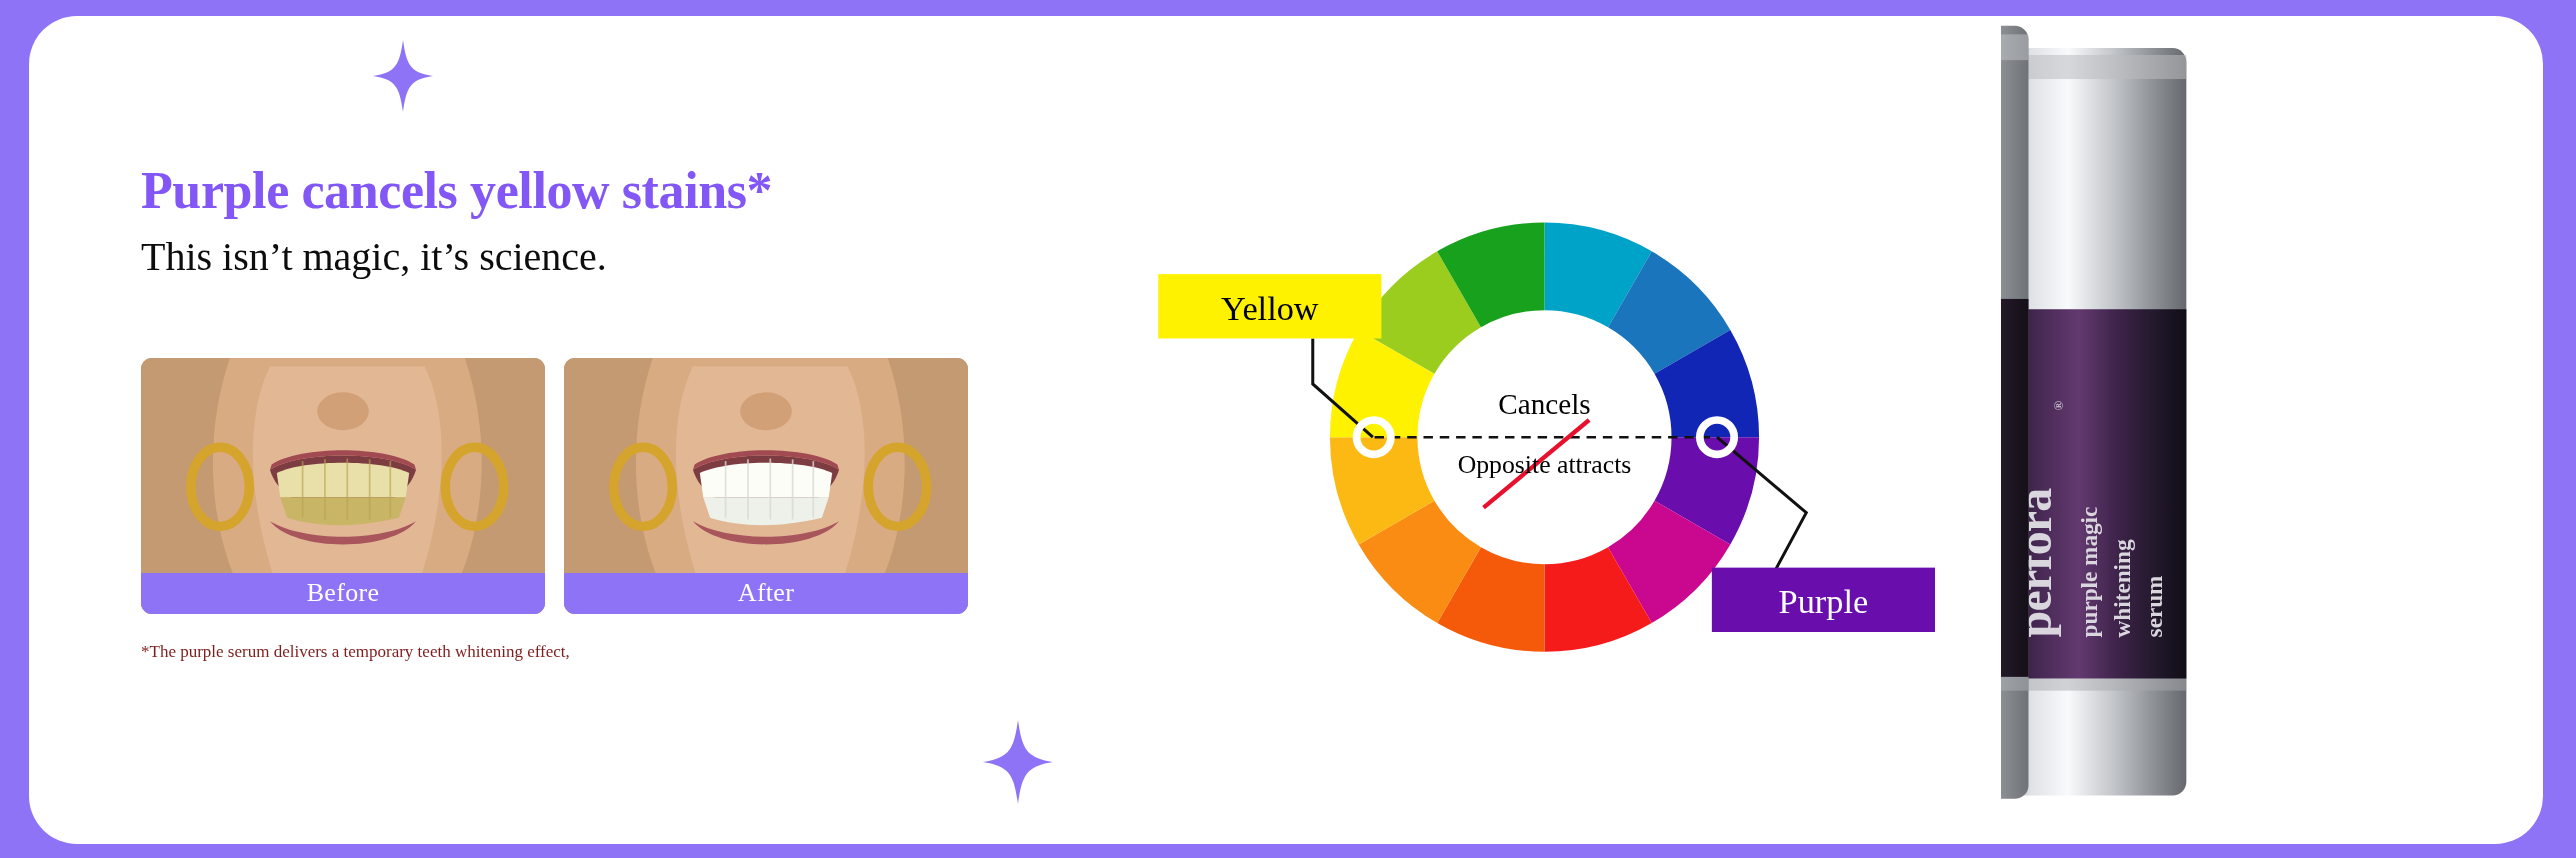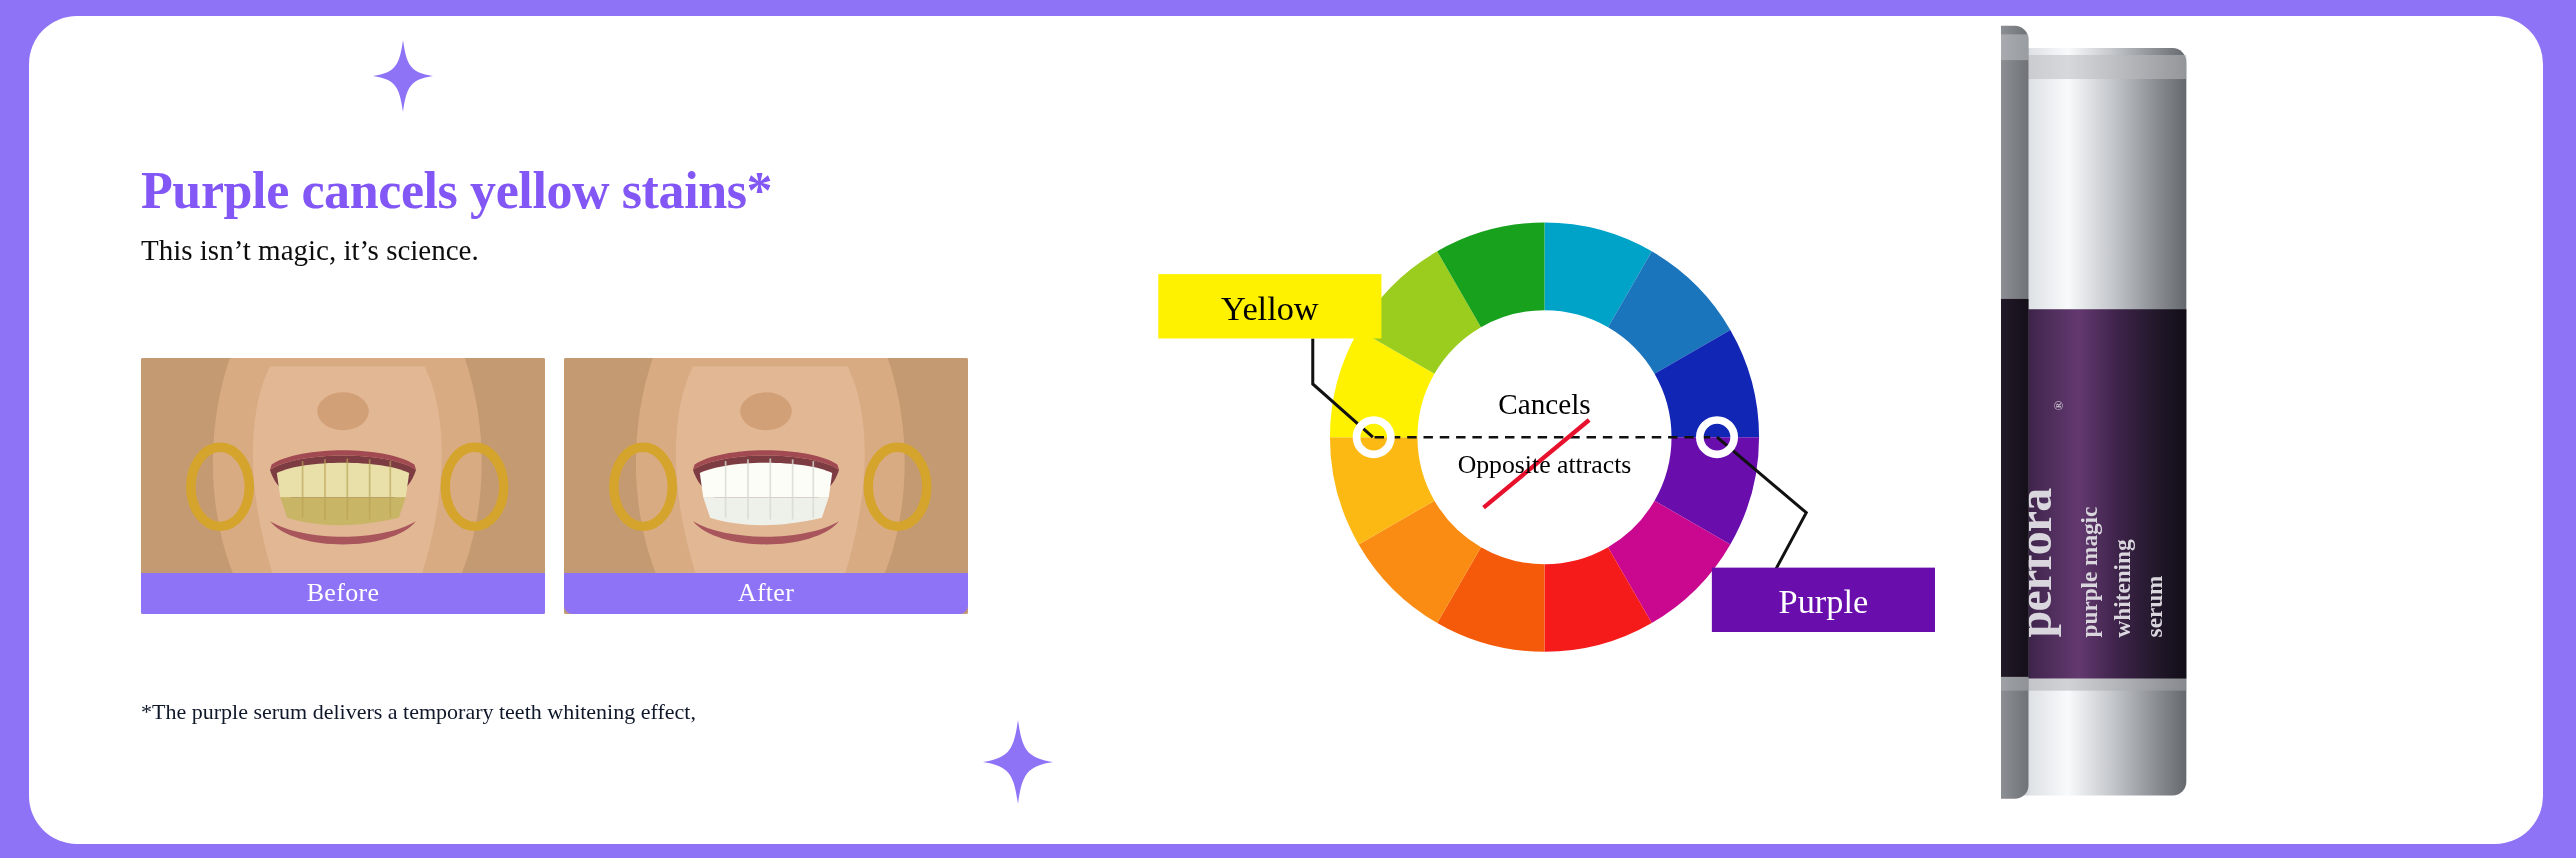--- a/index.html
+++ b/index.html
@@ -25,44 +25,44 @@
   .sparkle svg{ display:block; width:100%; height:100%; }
 
   
   .left{ position:absolute; left:112px; top:148px; width:910px; }
 
   .headline{
     font-size:52px; font-weight:bold; color:#8257f5;
     letter-spacing:-0.4px; line-height:1.05; white-space:nowrap;
   }
   .subhead{
-    margin-top:17px; font-size:29px; color:#0d0d0d;
+    margin-top:17px; font-size:40px; color:#0d0d0d;
     line-height:1.1; white-space:nowrap;
   }
 
   
   .photos{ position:absolute; left:112px; top:342px; display:flex; gap:19px; }
   .photo{
     position:relative; width:404px; height:256px;
-    border-radius:2px; overflow:hidden;
+    border-radius:11px; overflow:hidden;
     background:#c19a72;
   }
   .face{ position:absolute; inset:0; }
   .face svg{ display:block; width:100%; height:100%; }
   .band{
     position:absolute; left:0; right:0; bottom:0; height:41px;
     background:#8f73f7; color:#fff;
     display:flex; align-items:center; justify-content:center;
     font-size:26px; letter-spacing:0.3px;
   }
   .photo.rounded-band .band{ border-bottom-left-radius:8.6px; border-bottom-right-radius:8.6px; }
 
   .footnote{
-    position:absolute; left:112px; top:681px;
-    font-size:22px; color:#0f172a; line-height:1.35;
+    position:absolute; left:112px; top:625px;
+    font-size:17px; color:#7f1d1d; line-height:1.35;
   }
 
   
   .wheel-area{ position:absolute; left:1022px; top:155px; width:987px; height:601px; }
   .wheel-area svg{ display:block; width:100%; height:100%; overflow:visible; }
 
   .lbl{ font-family:"Liberation Serif", serif; }
   .lbl-yellow-txt{ font-size:40px; fill:#000; }
   .lbl-purple-txt{ font-size:40px; fill:#fff; }
   .wheel-center-top{ font-size:34px; fill:#000; }

